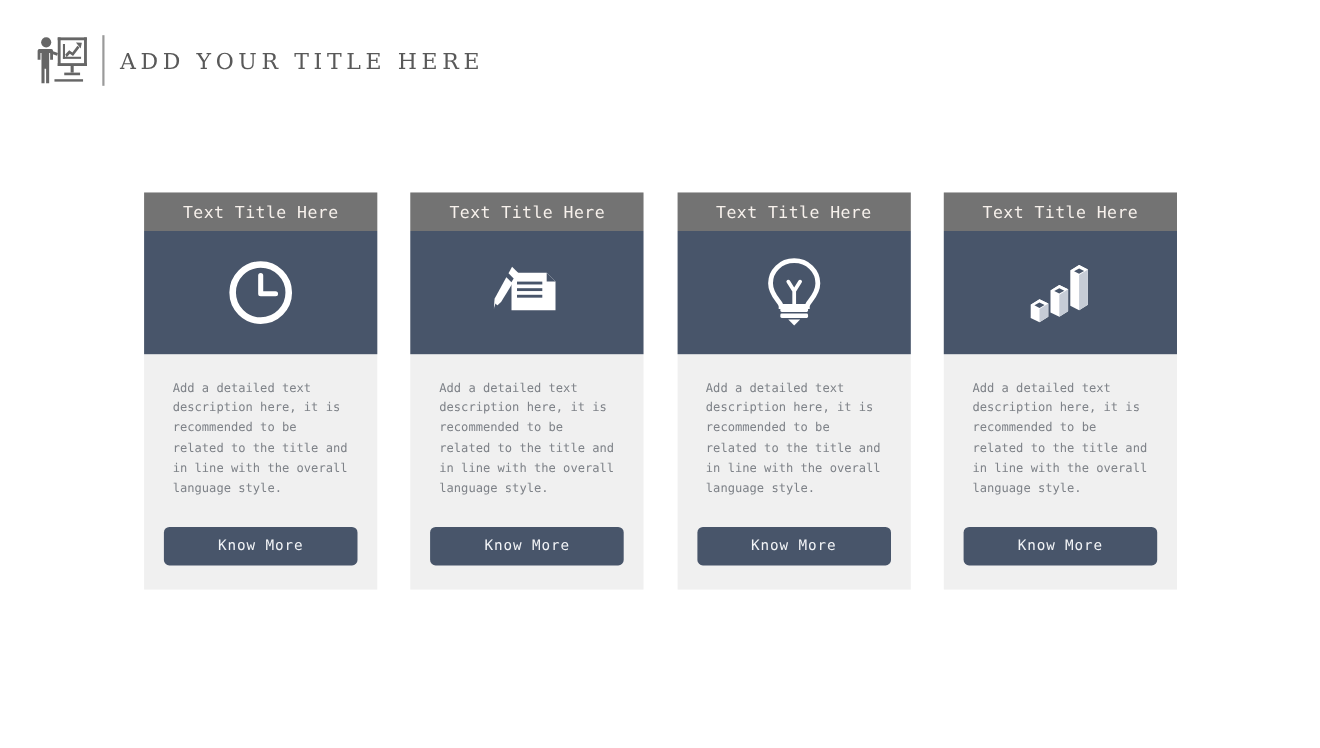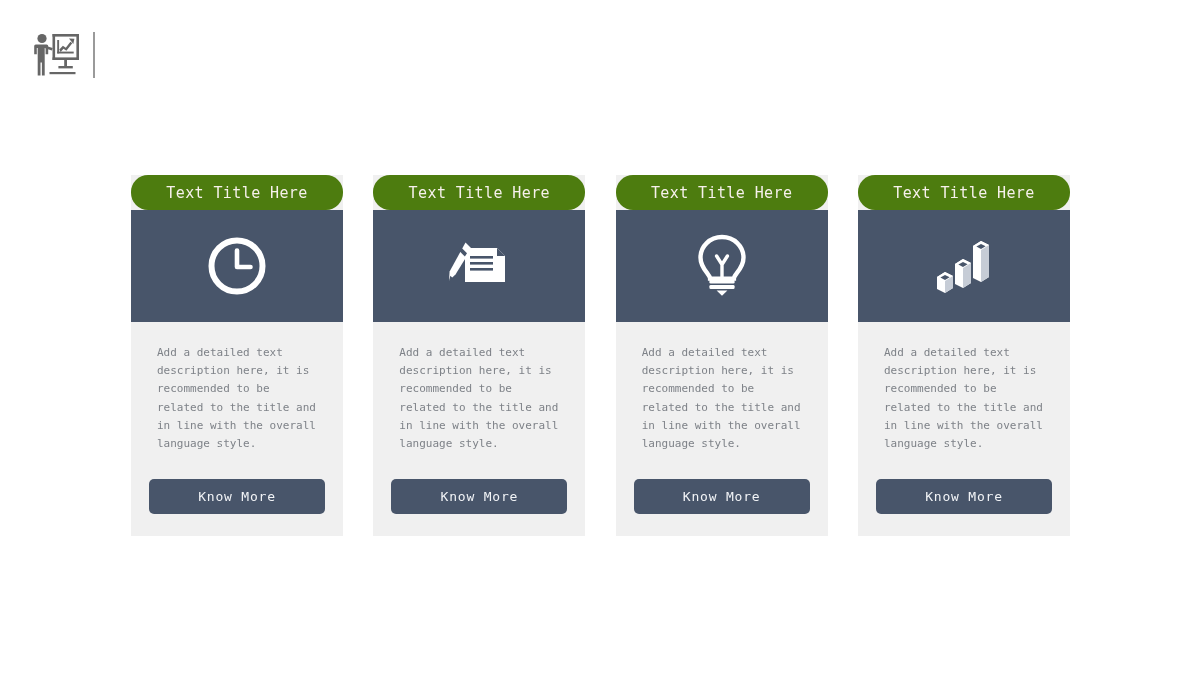--- a/index.html
+++ b/index.html
@@ -64,26 +64,25 @@
     width: 212px;
     background: #f0f0f0;
     display: flex;
     flex-direction: column;
     align-items: center;
     padding-bottom: 22px;
   }
   .card-title-band {
     width: 100%;
     height: 35px;
-    background: #4d7c0f;
+    background: #737373;
     display: flex;
     align-items: center;
     justify-content: center;
     box-sizing: border-box;
-    border-radius: 17px;
   }
   .card-title {
     font-family: "DejaVu Sans Mono", monospace;
     font-size: 15px;
     color: #f7f1ec;
     letter-spacing: 0.4px;
     white-space: nowrap;
   }
   .card-icon-band {
     width: 100%;
@@ -153,20 +152,21 @@
 
       <rect x="33.2" y="29.0" width="2.8" height="6.0"></rect>
       <rect x="27.4" y="35.0" width="14.4" height="2.4"></rect>
 
       <rect x="18.5" y="41.0" width="26.0" height="2.2"></rect>
     </svg>
   </div>
 
   <div class="header-divider"></div>
 
+  <div class="header-title">ADD YOUR TITLE HERE</div>
 </div>
 
 <div class="cards">
 
   <div class="card">
     <div class="card-title-band">
       <span class="card-title">Text Title Here</span>
     </div>
     <div class="card-icon-band">
       <span>

